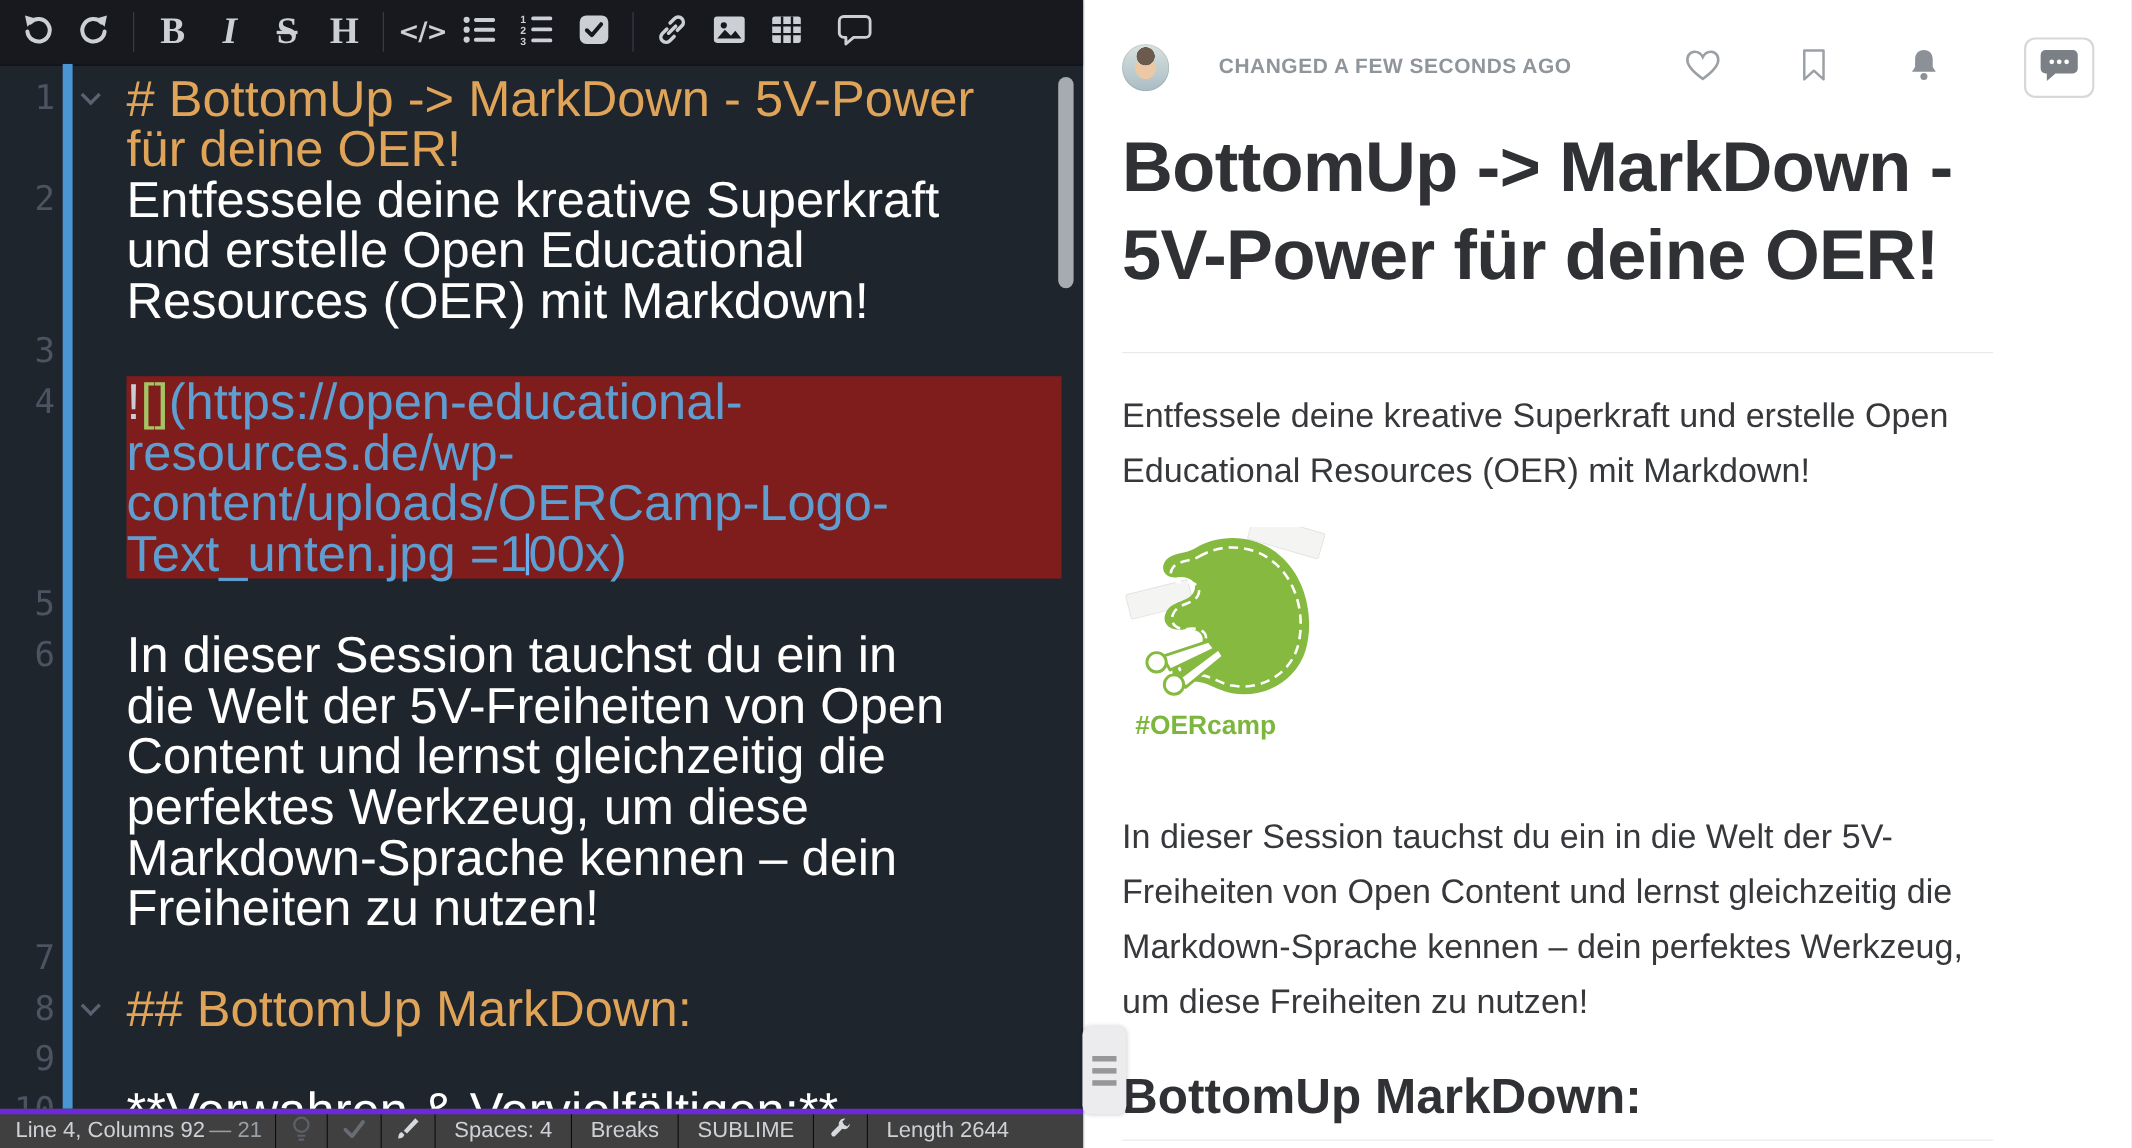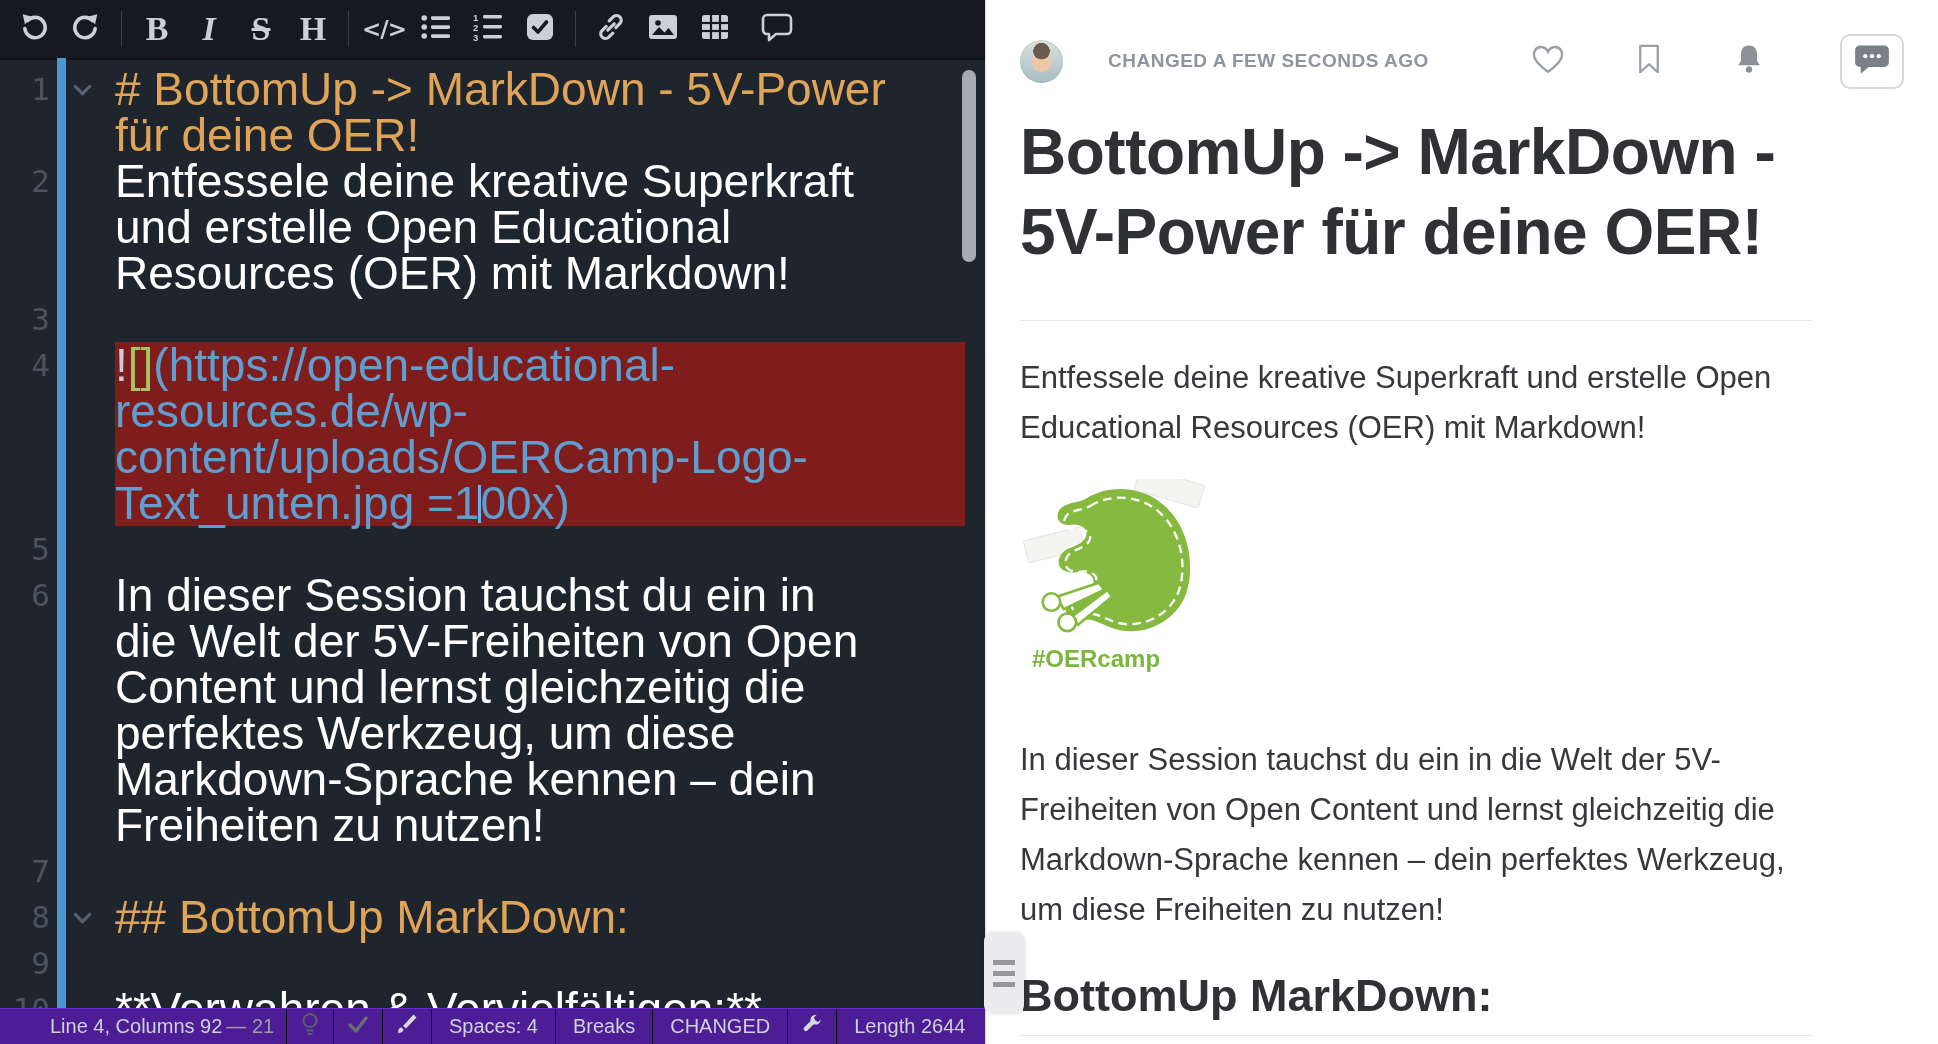--- a/index.html
+++ b/index.html
@@ -42,22 +42,22 @@
   .c-url  { color:#5f9ed1; }
   .c-bang { color:#c9ced6; }
   .c-br   { color:#a5c464; }
   .line-active .rows { background:#7f1d1d; }
   .caret { display:inline-block; width:3px; height:38px; background:#6db0ef; vertical-align:middle; margin:0 -1px 6px -1px; }
 
   .scrollthumb { position:absolute; right:9px; top:12px; width:14px; height:192px;
     background:#a6abb2; border-radius:7px; cursor:pointer; }
 
   .statusbar {
-    flex:0 0 36px; background:#4c1d95; border-top:1px solid #6d28d9;
-    display:flex; align-items:stretch; font-size:20px; color:#ced2d7;padding-left:36px;
+    flex:0 0 36px; background:#404040; border-top:5px solid #6d28d9;
+    display:flex; align-items:stretch; font-size:20px; color:#ced2d7;
   }
   .sb-cell { display:flex; align-items:center; padding:0 17px; border-left:1px solid #0b0d0f; white-space:nowrap; }
   .sb-first { border-left:none; flex:0 0 250px; overflow:hidden; padding-left:14px; }
   .sb-dim { color:#9ba0a6; margin-left:4px;text-align:right; }
   .sb-icon { padding:0 13px; }
 
   
   .preview { flex:1 1 auto; background:#ffffff; position:relative; padding:0 34px; border-left:1px solid #dcdcdc; }
   .pv-header { display:flex; align-items:center; margin-top:36px; height:50px;gap:30px; }
   .avatar { width:43px; height:43px; border-radius:50%; flex:0 0 43px; cursor:pointer;
@@ -324,21 +324,21 @@
       <div class="sb-cell sb-icon">
         <span>
           <svg width="22" height="22" viewBox="0 0 22 22" fill="#d6d9dd">
               <path d="M2 20 c3.4 0 5 -1.4 5.6 -3.4 l-2.4 -2.4 c-2 0.6 -3.2 2.4 -3.2 5.8 z"></path>
               <path d="M7 13 L17.5 1.5 l3 3 L10 15.5 z"></path>
             </svg>
         </span>
       </div>
       <div class="sb-cell">Spaces: 4</div>
       <div class="sb-cell">Breaks</div>
-      <div class="sb-cell">CHANGED</div>
+      <div class="sb-cell">SUBLIME</div>
       <div class="sb-cell sb-icon">
         <span>
           <svg width="22" height="22" viewBox="0 0 24 24" fill="#d6d9dd">
               <path d="M21.5 7 a5.6 5.6 0 0 1 -7.6 5.2 L7 19 a2.4 2.4 0 0 1 -3.4 -3.4 L10.5 8.8 A5.6 5.6 0 0 1 17 2 l-3 3 1.6 3.2 3.2 1.6 3 -3 c0 0 0.2 0 -0.3 0.2 z"></path>
             </svg>
         </span>
       </div>
       <div class="sb-cell" style="flex:1">Length 2644</div>
     </div>
   </div>

